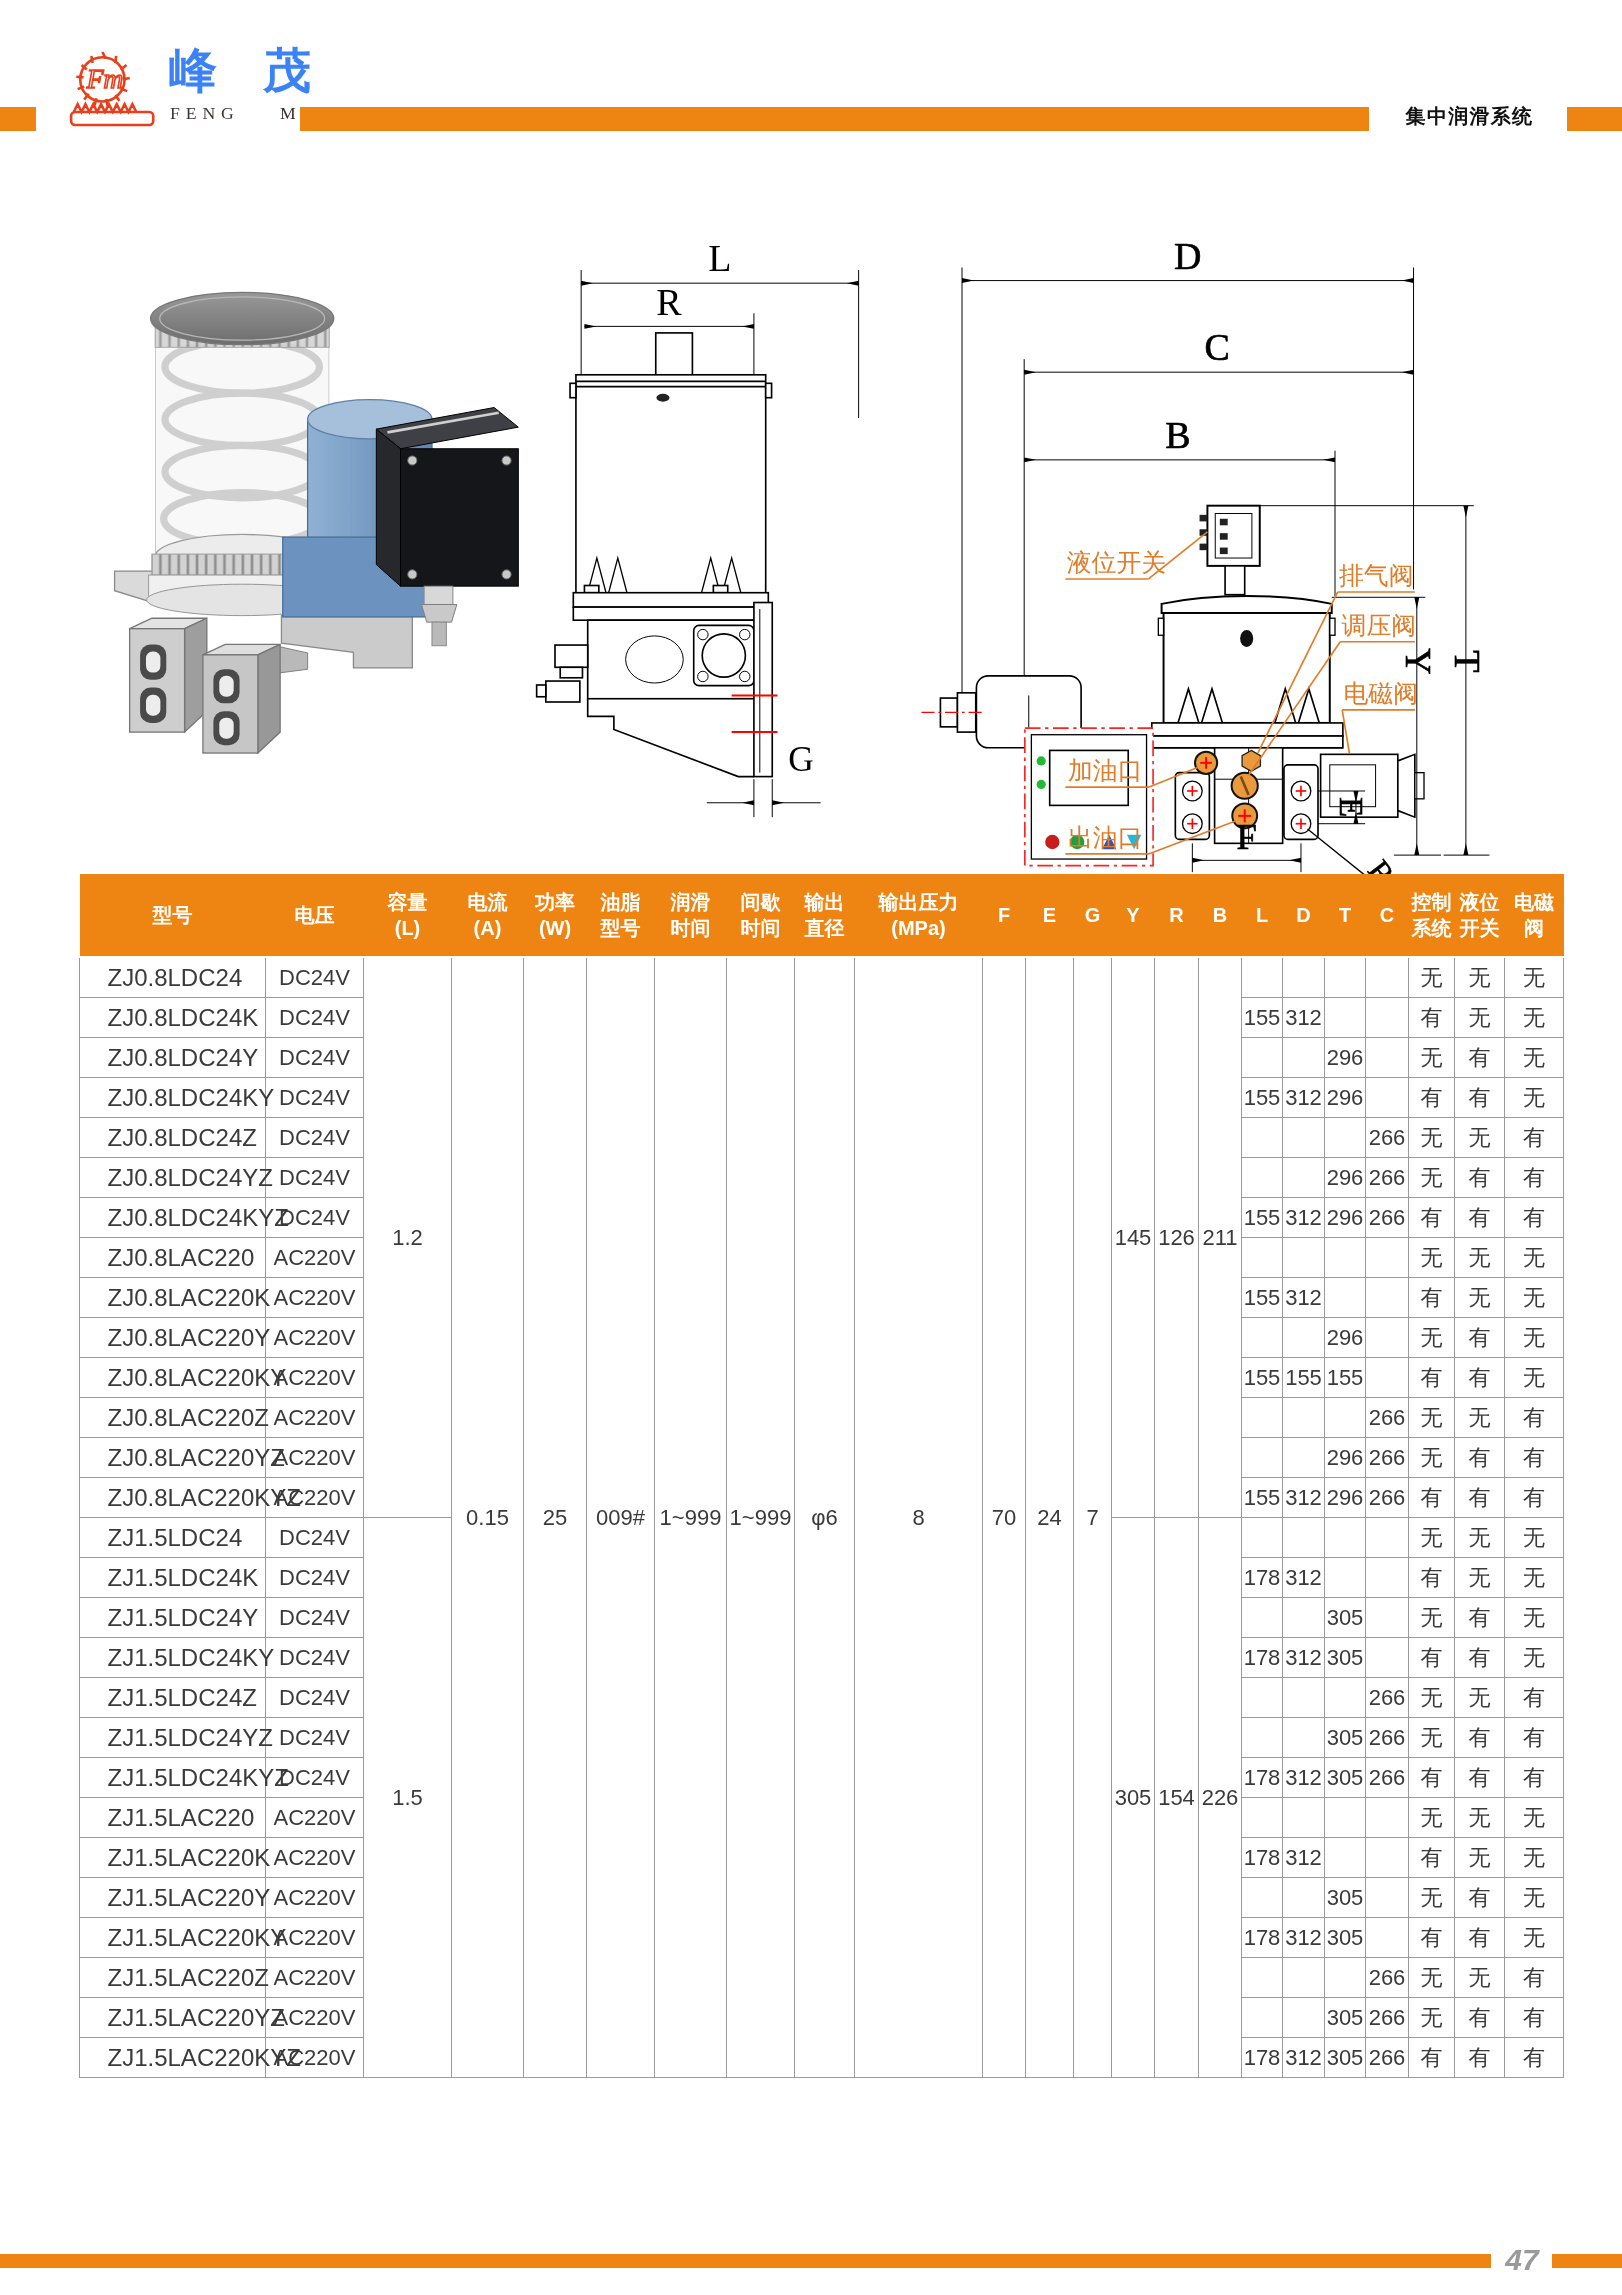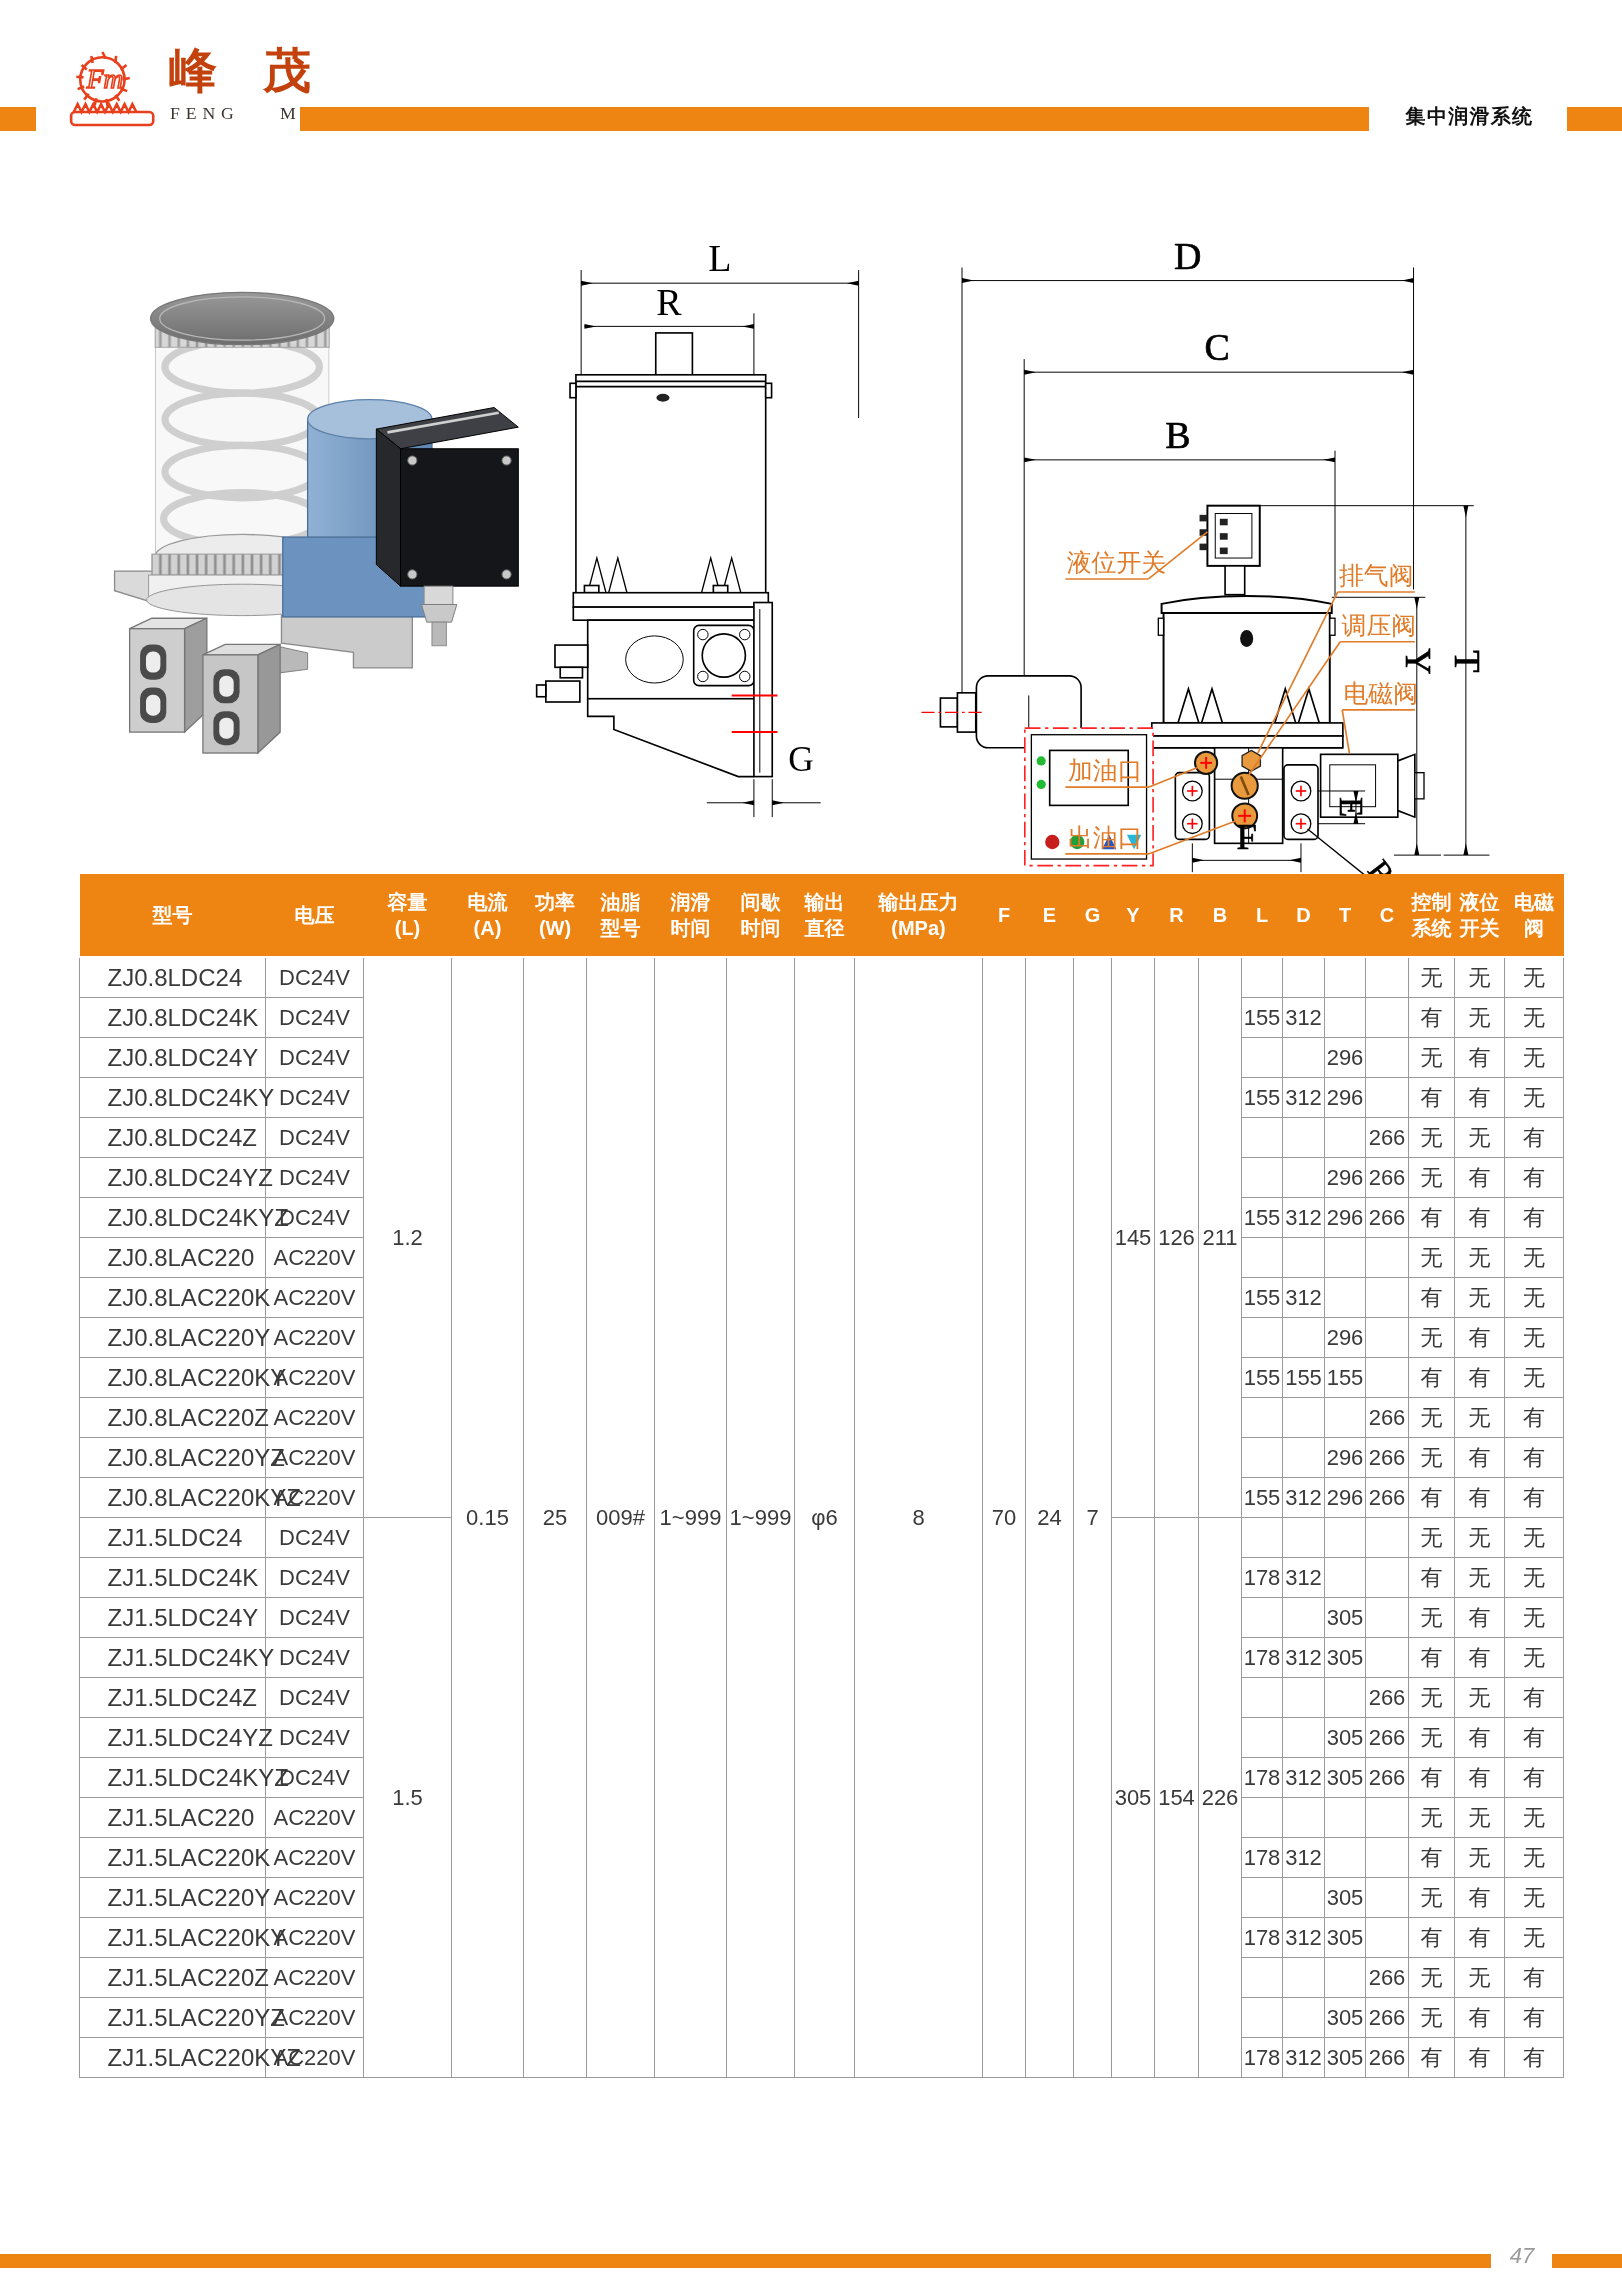--- a/index.html
+++ b/index.html
@@ -1,36 +1,36 @@
 <!DOCTYPE html>
 <html style="font-size:10.5px"><head>
 <meta charset="utf-8">
 <style>
   html,body{margin:0;padding:0;background:#fff;}
   body{width:1623px;height:2295px;position:relative;font-family:"Liberation Sans",sans-serif;overflow:hidden;}
   .abs{position:absolute;}
   
-  #brand-cn{left:169px;top:39px;font-size:48px;font-weight:bold;color:#c2410c;letter-spacing:17px;font-family:"Liberation Serif",serif;text-align:right;}
+  #brand-cn{left:169px;top:39px;font-size:48px;font-weight:bold;color:#3b82f6;letter-spacing:17px;font-family:"Liberation Serif",serif;text-align:right;}
   #brand-en{left:170px;top:103px;font-size:17.7px;color:#3b3430;letter-spacing:5.9px;word-spacing:30px;font-family:"Liberation Serif",serif;}
   .bar{background:#ee8512;height:24px;top:107px;}
   #bar-left{left:0;width:36px;}
   #bar-main{left:300px;width:1069px;}
   #bar-right{left:1567px;width:56px;}
   #page-topic{left:1374px;top:103px;width:191px;font-size:20px;font-weight:bold;color:#111;text-align:center;letter-spacing:1.3px;}
   
   #spec-table-wrap{left:79px;top:874px;}
   table{border-collapse:collapse;table-layout:fixed;width:1480px;}
   thead th{background:#ee8512;color:#fff;font-weight:bold;font-size:20px;height:82px;vertical-align:middle;text-align:center;white-space:pre-line;line-height:1.3;border:none;border-bottom:2.6px solid #fff;padding:0;}
   tbody td{border:1.3px solid #9b9b9b;background:#fff;height:39px;font-size:22px;color:#3a3a3a;text-align:center;vertical-align:middle;padding:0;}
   tbody td.model{text-align:left;padding-left:27.5px;font-size:24px;}
   
   .fbar{background:#ee8512;height:13.7px;top:2254px;}
   #fbar-main{left:0;width:1491px;}
   #fbar-right{left:1552px;width:71px;}
-  #page-number{left:1497px;top:2243px;width:50px;text-align:center;font-size:22px;font-weight:normal;font-style:italic;color:#9a9a9a;}
+  #page-number{left:1497px;top:2243px;width:50px;text-align:center;font-size:30px;font-weight:bold;font-style:italic;color:#9a9a9a;}
   svg text{font-family:"Liberation Serif",serif;}
   .cjk-label{font-family:"Liberation Sans",sans-serif;}
 </style>
 </head>
 <body>
 
 <div class="abs" style="left:0;top:0;width:1419px;height:144px;">
   <svg class="abs" style="left:62px;top:49px;" width="101" height="79" viewBox="0 0 155 120">
     <g fill="none" stroke="#e8401c" stroke-width="4">
       <circle cx="62" cy="46" r="34"></circle>

